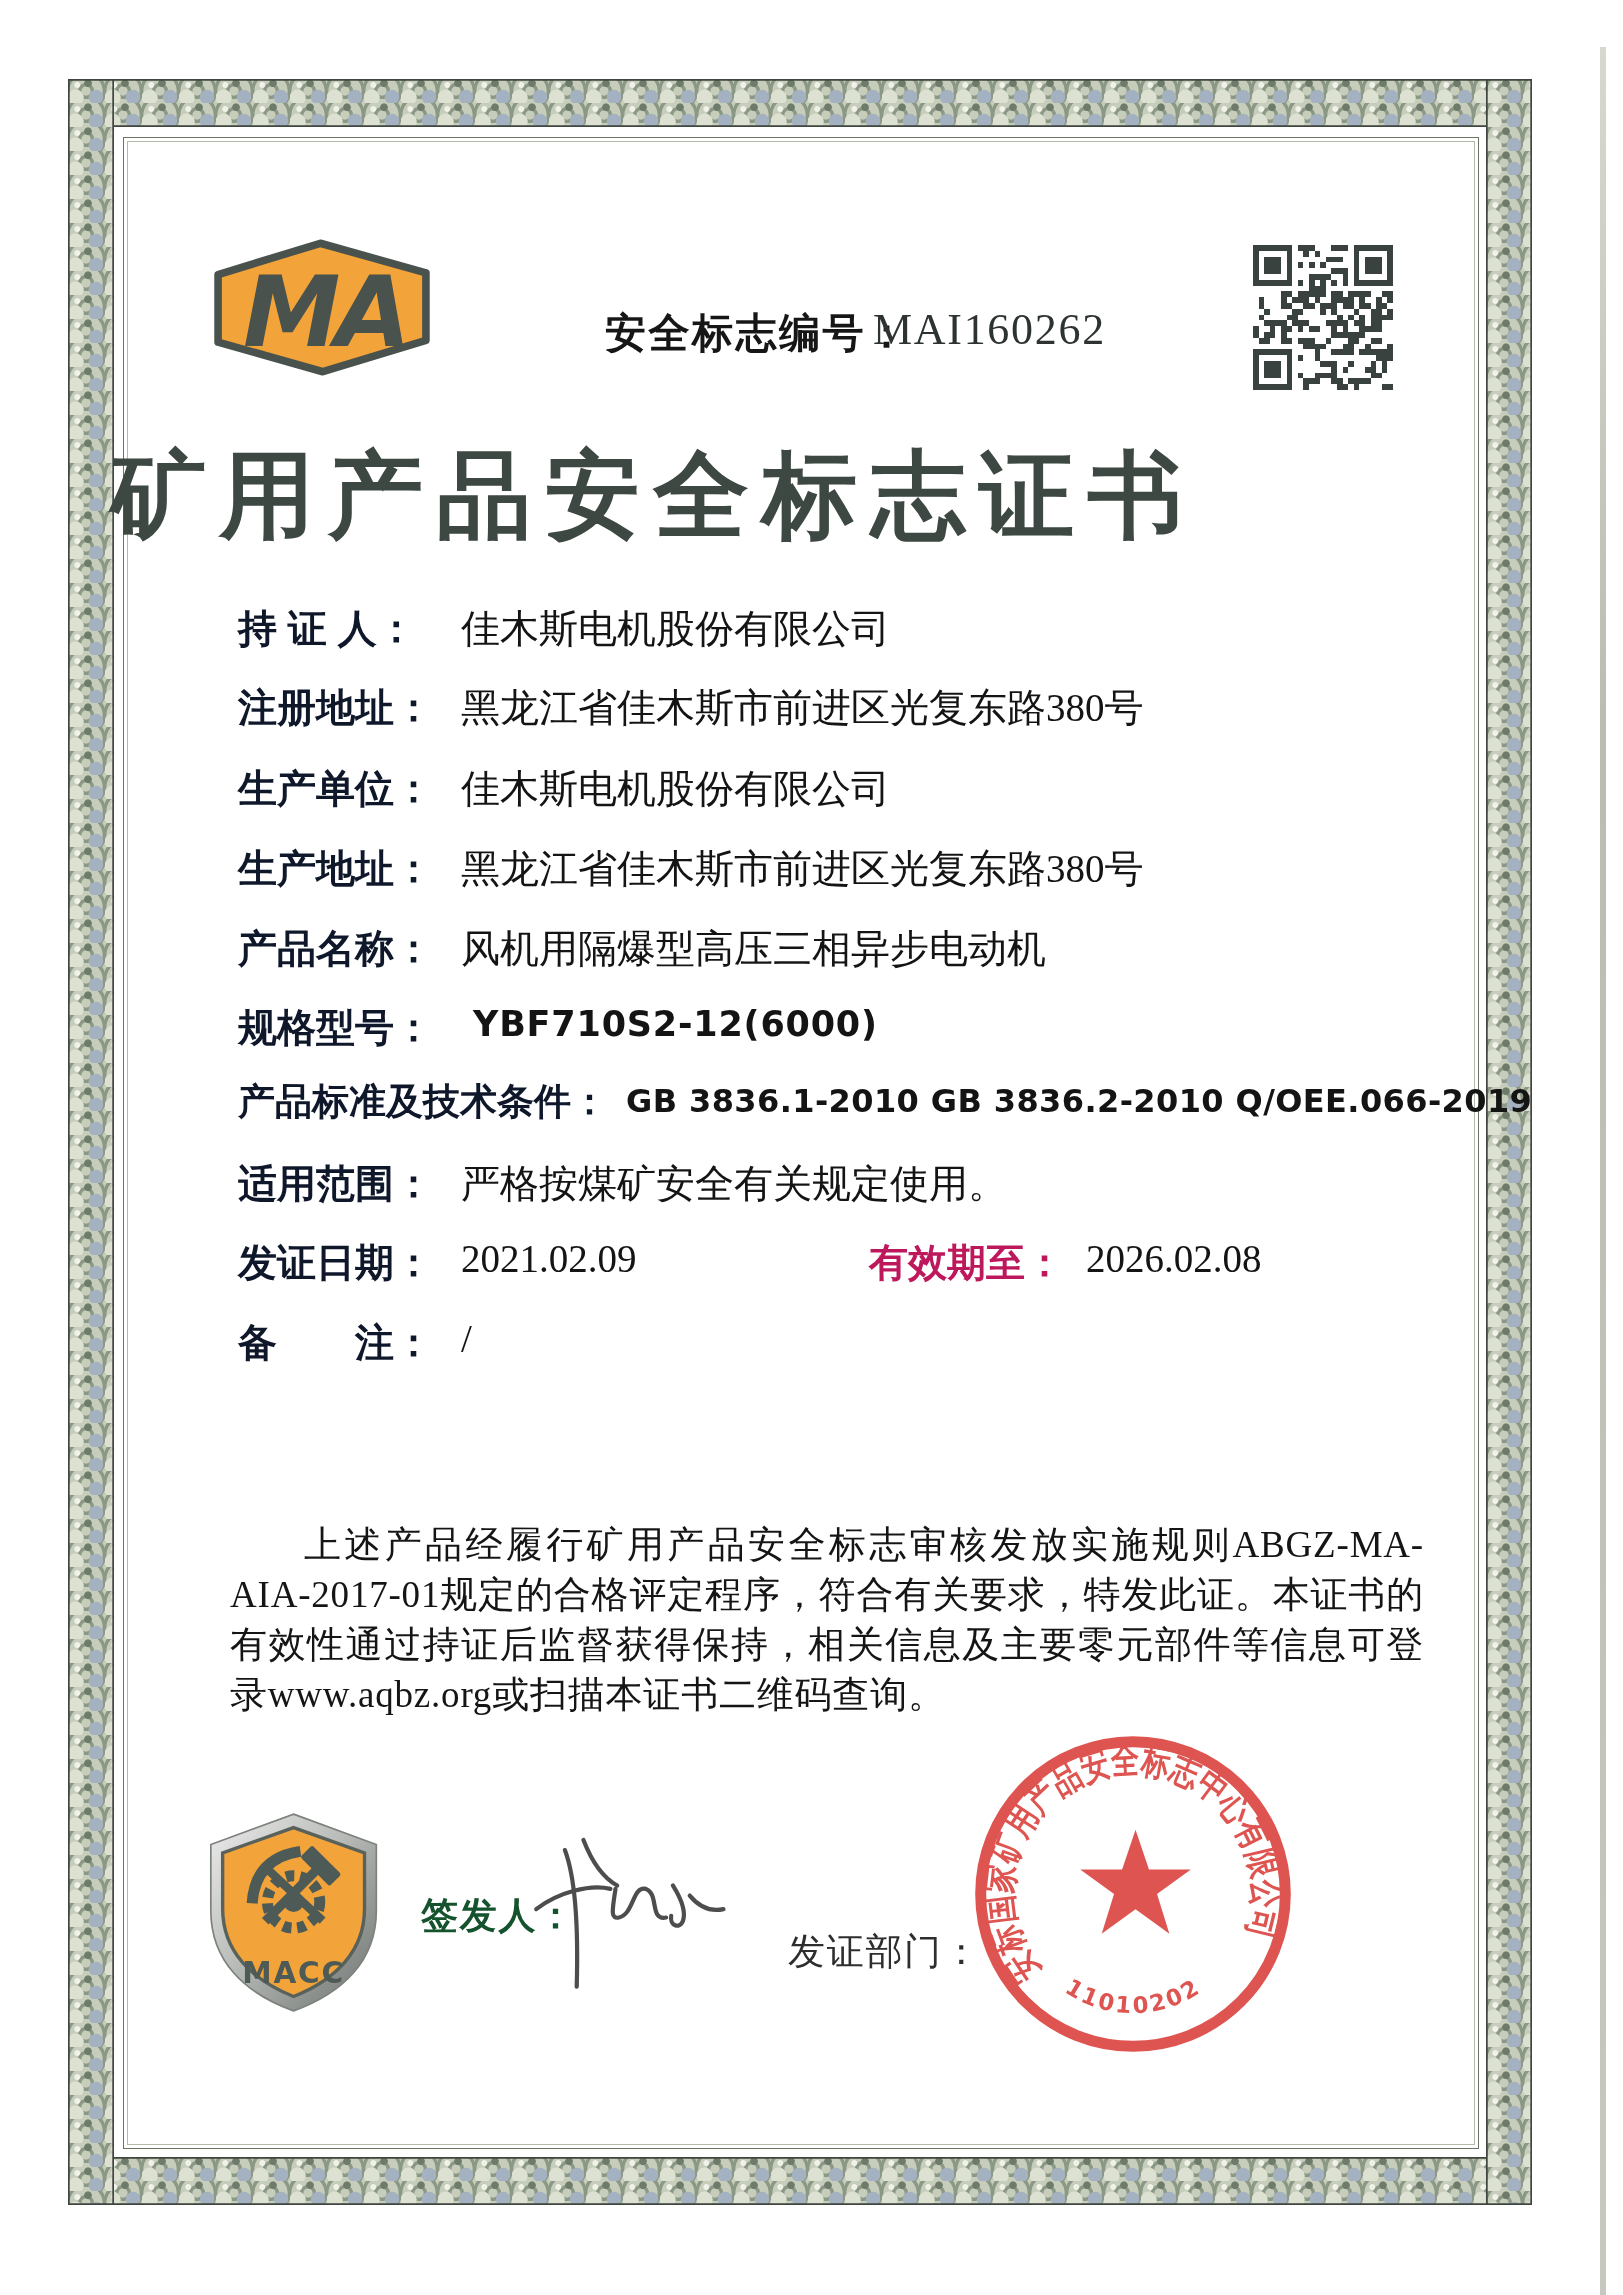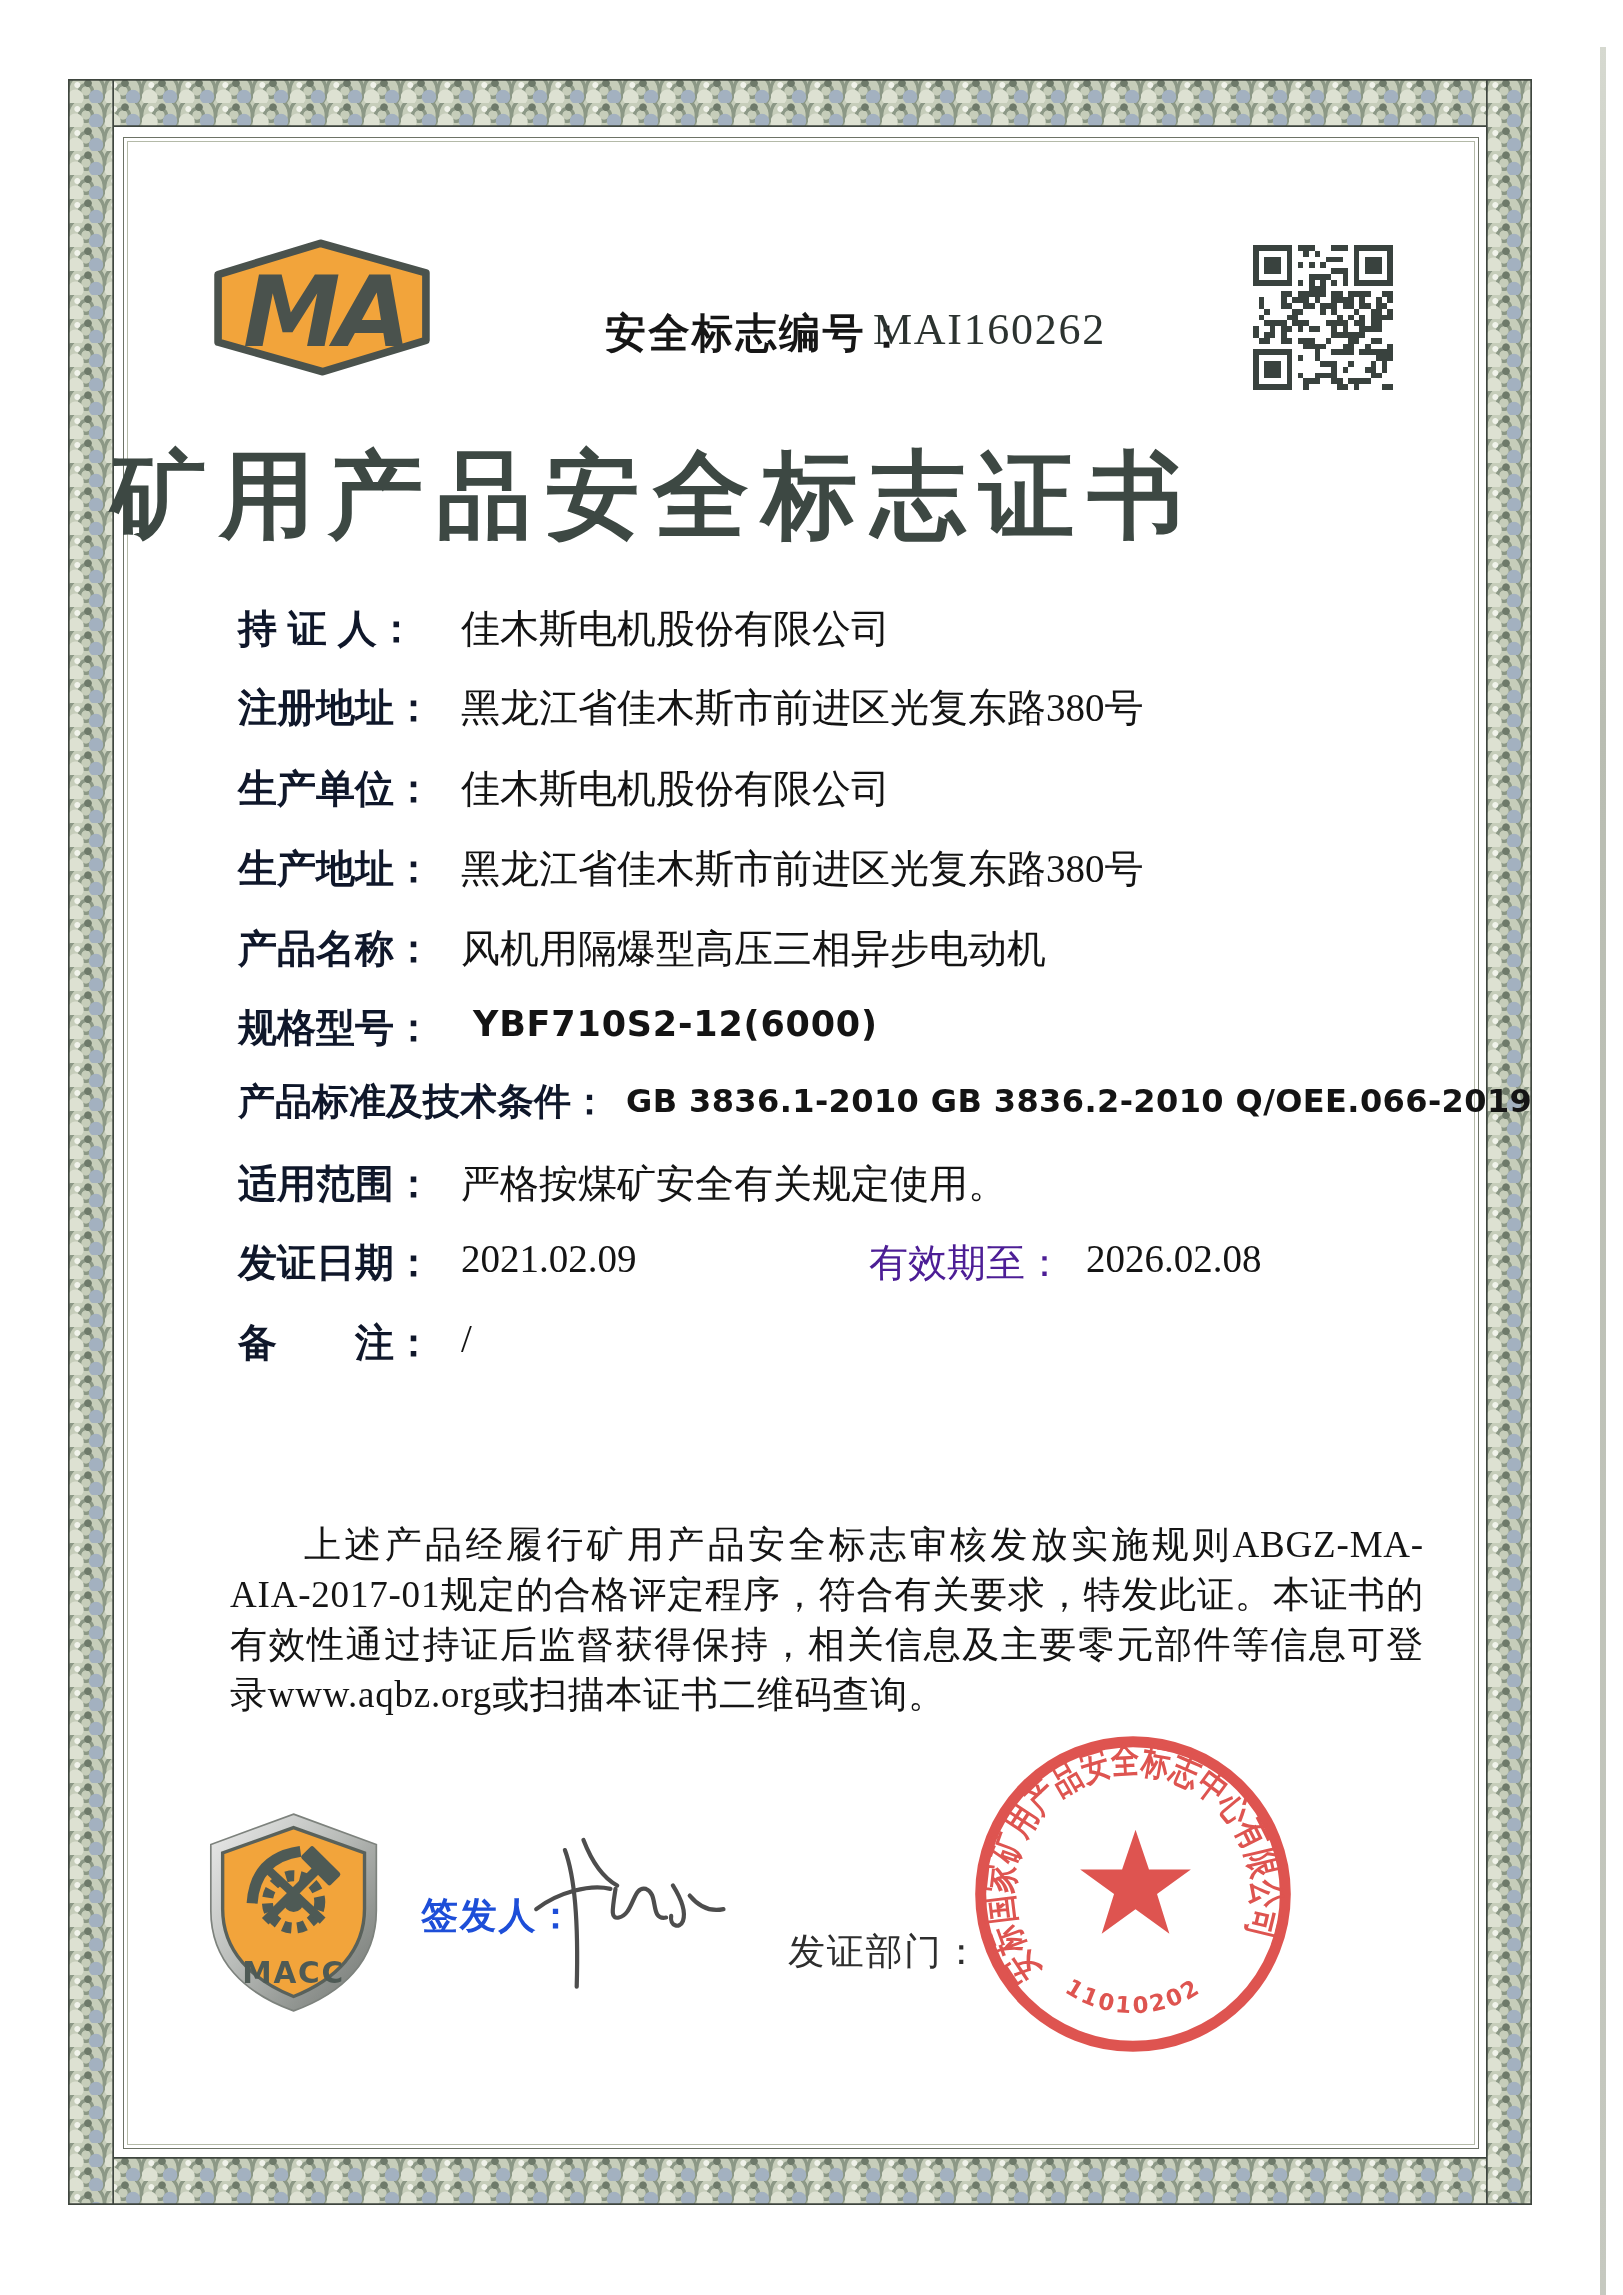--- a/index.html
+++ b/index.html
@@ -32,30 +32,30 @@
     position:absolute;left:0;top:433px;width:1307px;text-align:center;
     font-size:95px;font-weight:bold;font-family:"Liberation Serif",serif;
     color:#3d4843;letter-spacing:13.5px;
   }
   
   .lbl{position:absolute;left:238px;font-size:39px;font-weight:bold;color:#0f172a;white-space:nowrap;}
   .val{position:absolute;left:461px;font-size:39px;font-family:"Liberation Serif",serif;color:#141414;white-space:nowrap;}
   .lbl-long{font-size:37px;letter-spacing:0px;}
   .val-model{font-family:"DejaVu Sans",sans-serif;font-weight:bold;font-size:35px;letter-spacing:0.8px;margin-left:12px;}
   .val-std{left:626px;font-family:"DejaVu Sans",sans-serif;font-weight:bold;font-size:32px;letter-spacing:0.4px;}
-  .lbl2{position:absolute;left:869px;font-size:39px;font-weight:normal;color:#4c1d95;white-space:nowrap;}
+  .lbl2{position:absolute;left:869px;font-size:39px;font-weight:bold;color:#be185d;white-space:nowrap;}
   .val2{position:absolute;left:1086px;font-size:39px;font-family:"Liberation Serif",serif;color:#141414;white-space:nowrap;}
   
   .paragraph{
     position:absolute;left:230px;top:1520px;width:1194px;
     font-size:37px;line-height:50px;text-indent:74px;text-align:justify;
     color:#151515;font-family:"Liberation Serif",serif;letter-spacing:0.8px;
   }
   
-  .signer-label{position:absolute;left:421px;top:1891px;font-size:37px;font-weight:bold;color:#1d4ed8;letter-spacing:1.7px;}
+  .signer-label{position:absolute;left:421px;top:1891px;font-size:37px;font-weight:bold;color:#14532d;letter-spacing:1.7px;}
   .issuer-label{position:absolute;left:788px;top:1899px;font-size:37px;font-weight:normal;color:#2e2e2e;letter-spacing:1.7px;margin-top:28px;}
   .scan-edge{position:absolute;left:1600px;top:47px;width:6px;height:2249px;
     background:linear-gradient(to bottom,#d6d9d0,#b9bdb2 30%,#c6c9c0);}
   svg text{font-family:"DejaVu Sans",sans-serif;}
 </style>
 </head>
 <body>
 
 <div class="strip" style="left:68px;top:79px;width:1464px;height:48px;"></div>
 <div class="strip" style="left:68px;top:2157px;width:1464px;height:48px;"></div>

